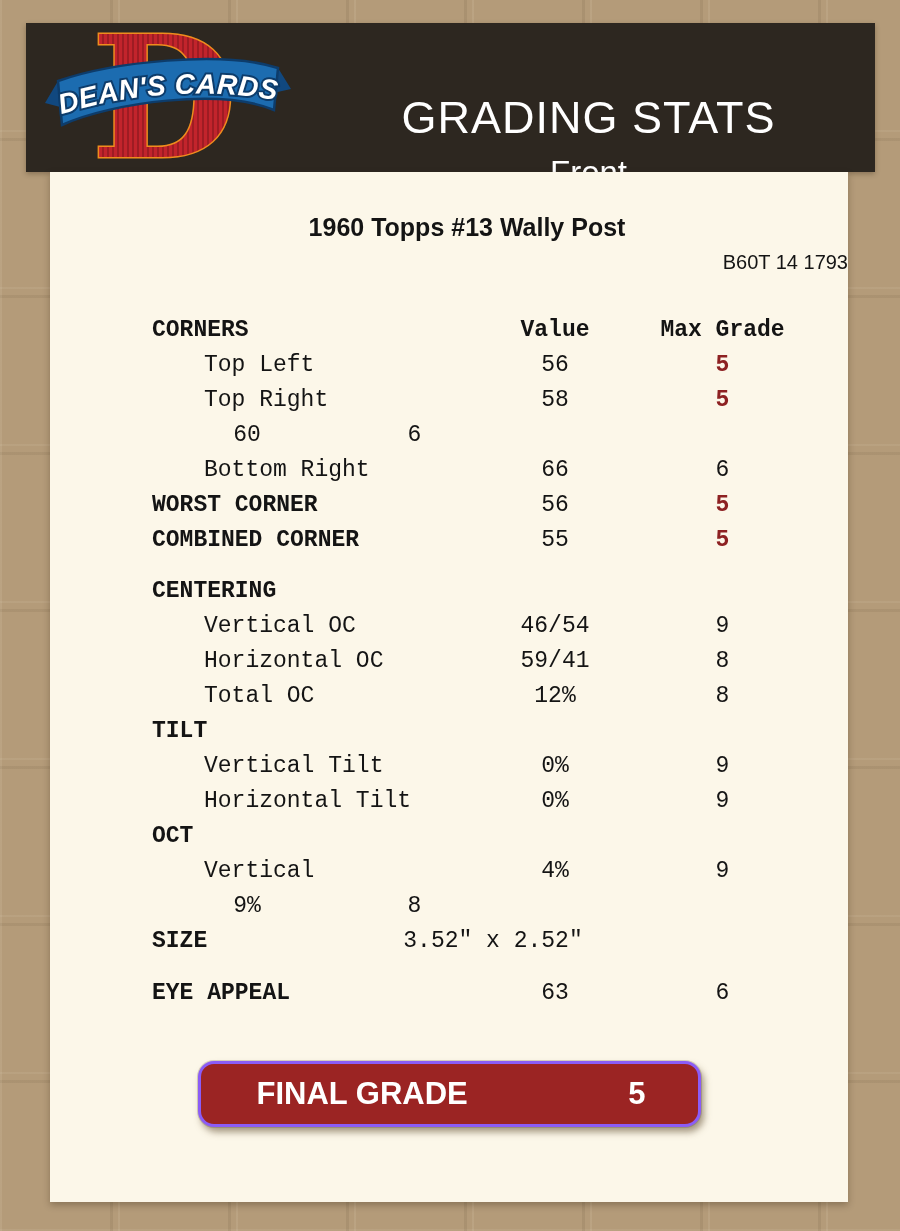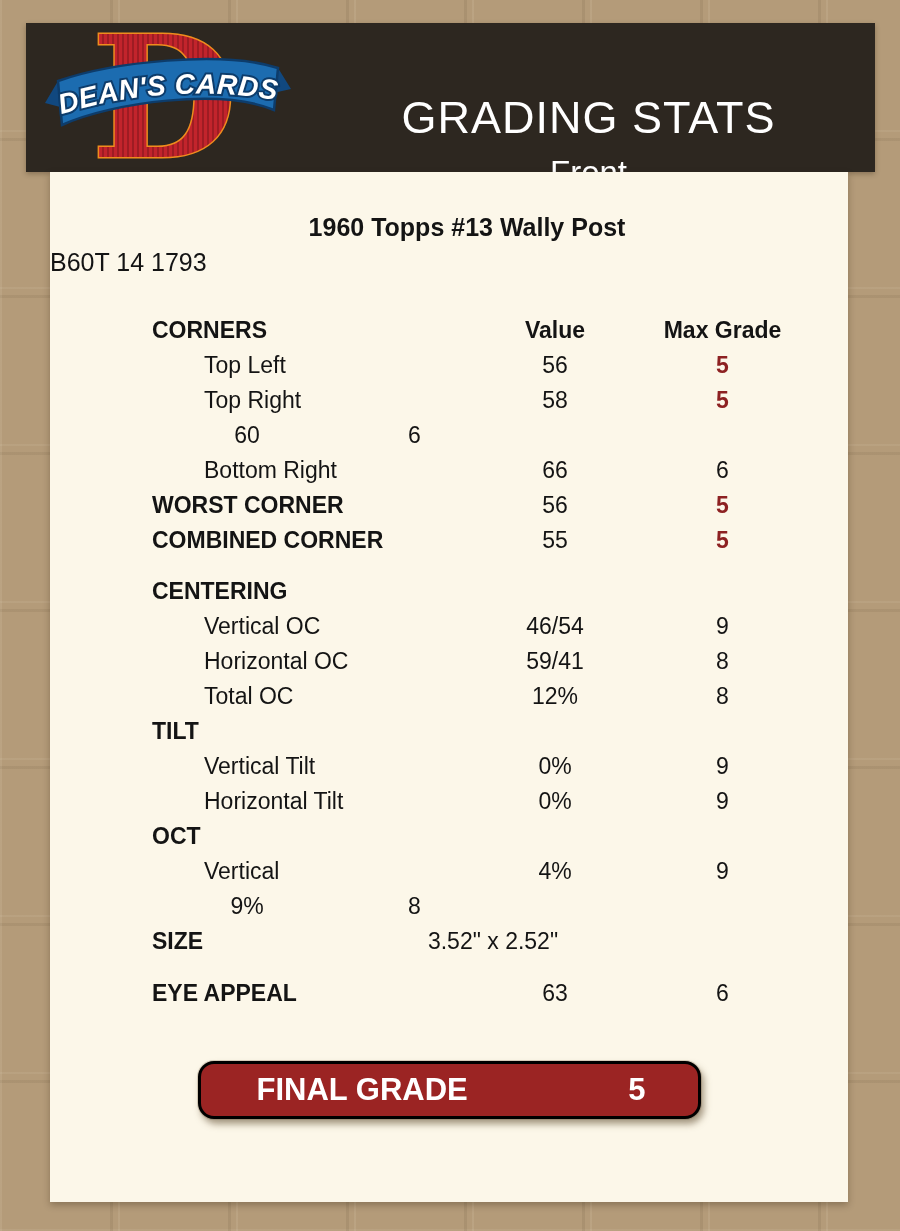--- a/index.html
+++ b/index.html
@@ -26,41 +26,41 @@
   .h-title { font-size:45px; line-height:50px; letter-spacing:1px; }
   .h-sub   { font-size:33px; line-height:44px; margin-top:8px; }
 
   
   .content {
     position:absolute; left:50px; top:172px; width:798px; height:1030px;
     background:#fcf7e9;
     box-shadow:0 3px 7px rgba(40,28,10,0.3);
   }
   .card-title { margin-top:38px; text-align:center; font-size:25px; font-weight:bold; line-height:35px;padding-left:36px; }
-  .card-code  { text-align:left; font-size:25px; line-height:35px; }
-
-  
-  .table { margin:33px 0 0 102px; width:643px; font-size:23px; }
+  .card-code  { text-align:right; font-size:20px; line-height:35px; }
+
+  
+  .table { margin:33px 0 0 102px; width:643px; font-size:23px;font-family:Liberation Mono, monospace; }
   .row { display:flex; height:35px; line-height:35px; }
   .c-label { width:308px; }
   .c-value { width:190px; text-align:center; }
   .c-max   { width:145px; text-align:center; }
   .indent .c-label { padding-left:52px; }
   .hdr span { font-weight:bold; }
   .section .c-label { font-weight:bold; }
   .red { color:#8d2122; font-weight:bold; }
   .size-shift { position:relative; left:-62px; }
   .gap16 { height:16px; }
   .gap17 { height:17px; }
 
   
   .final-btn {
-    margin:50px auto 0; width:503px; height:58px;
+    margin:50px auto 0; width:503px; height:66px;
     background:#9b2423;
-    border:3px solid #000000; border-radius:16px;
+    border:3px solid #8b5cf6; border-radius:16px;
     box-shadow:3px 5px 7px rgba(90,70,40,0.55), 0 0 0 1px rgba(120,100,70,0.25);
     display:flex; align-items:center; justify-content:space-between;
     padding:0 52px 0 56px;
     color:#ffffff; font-weight:bold; font-size:31px;
     cursor:pointer;
   }
 </style>
 </head>
 <body>
 

